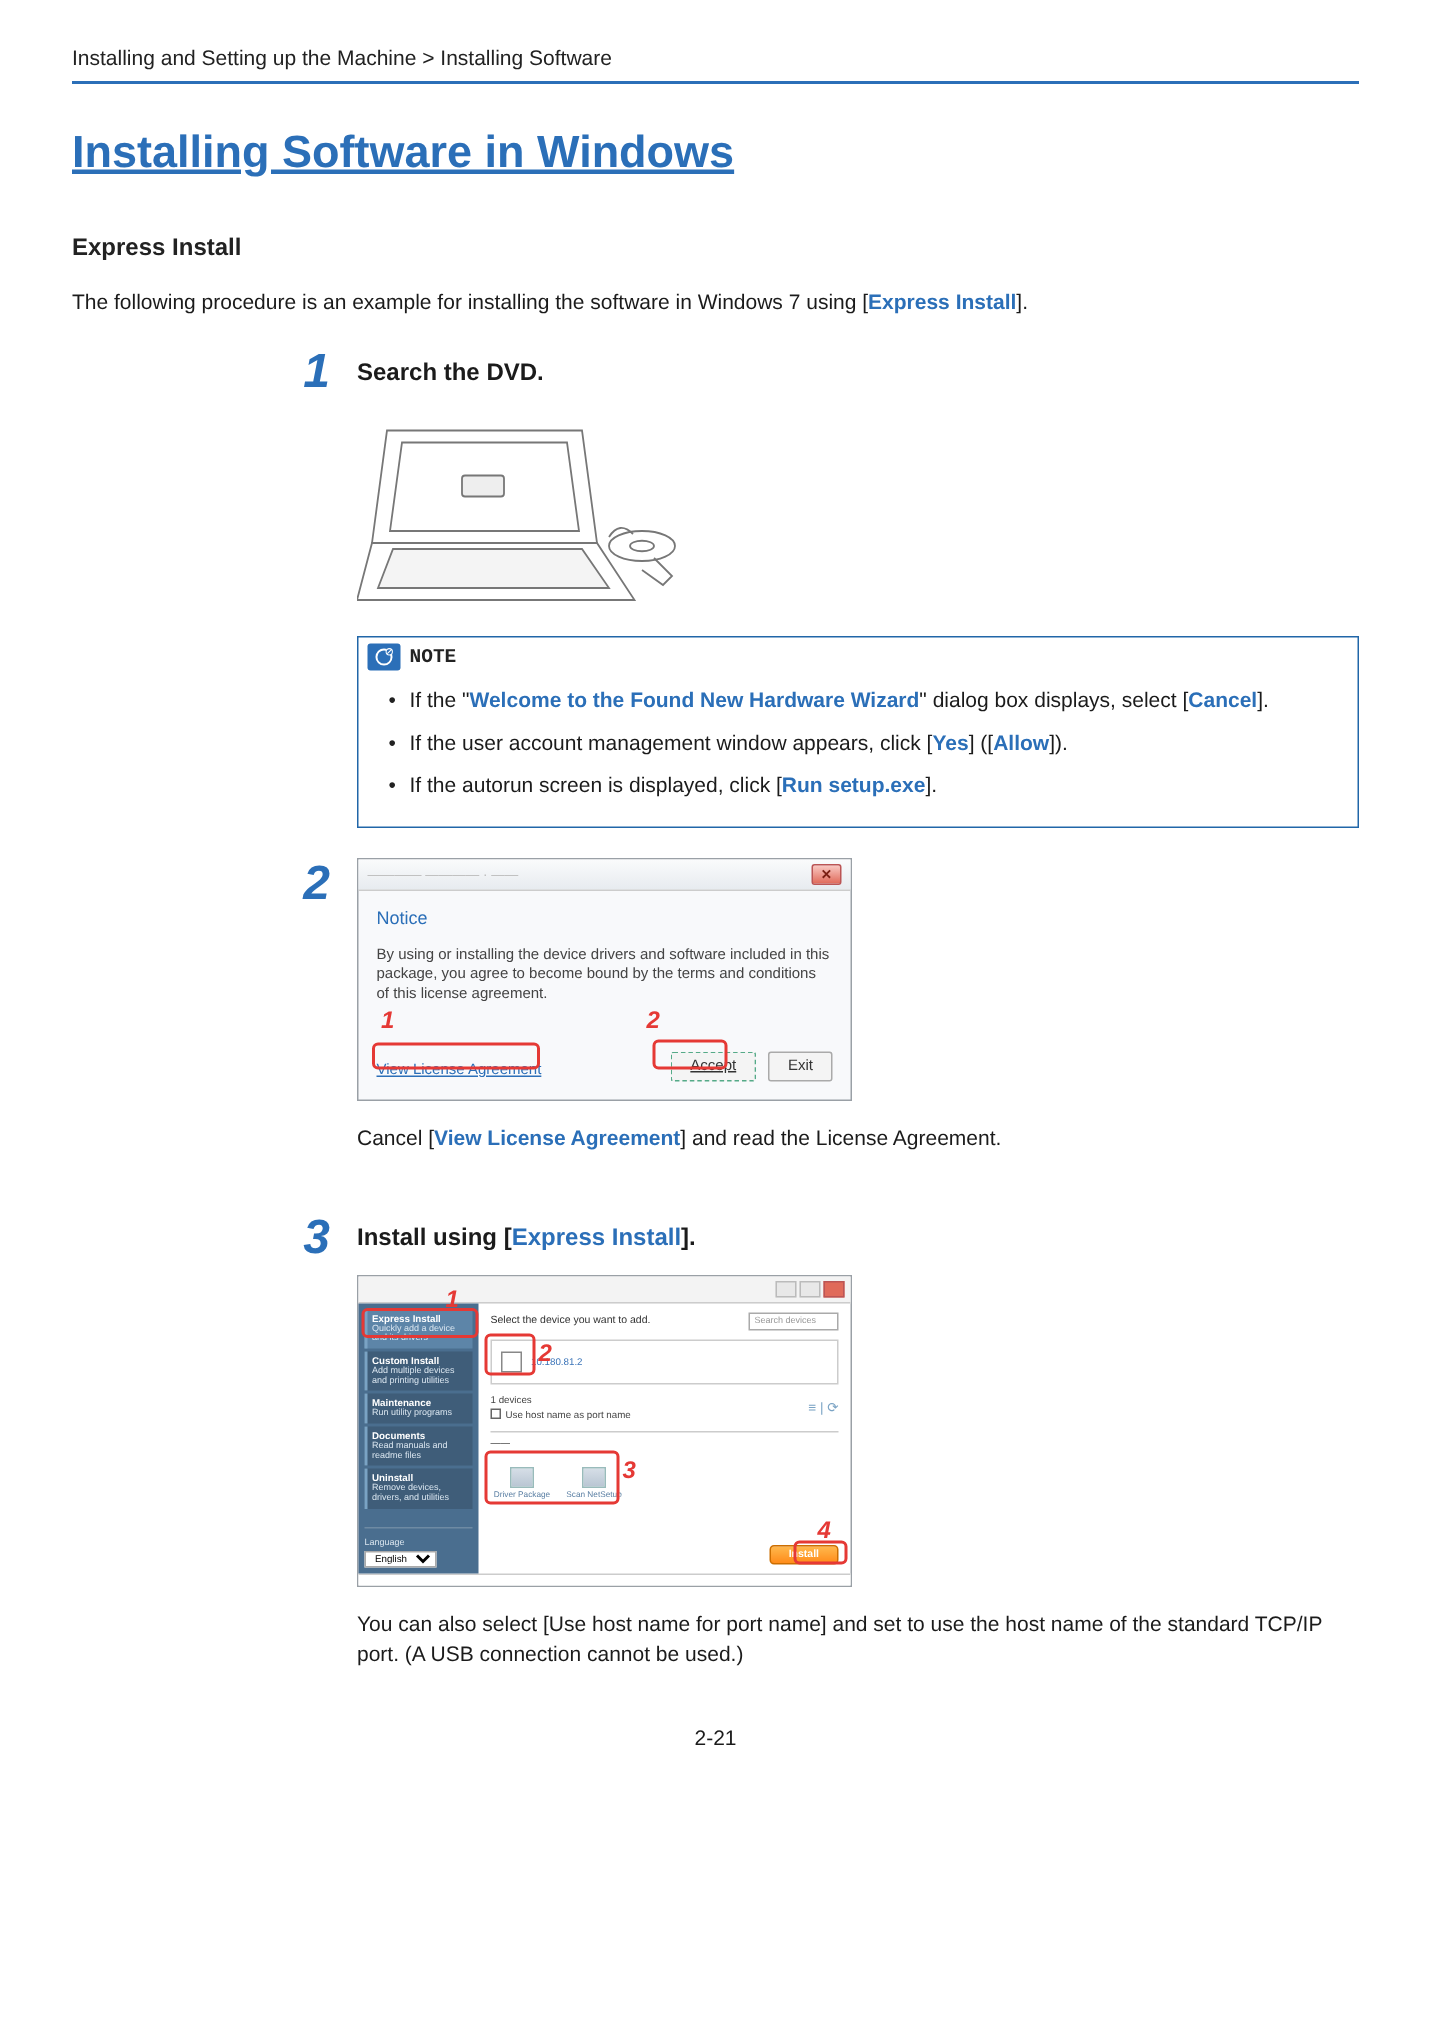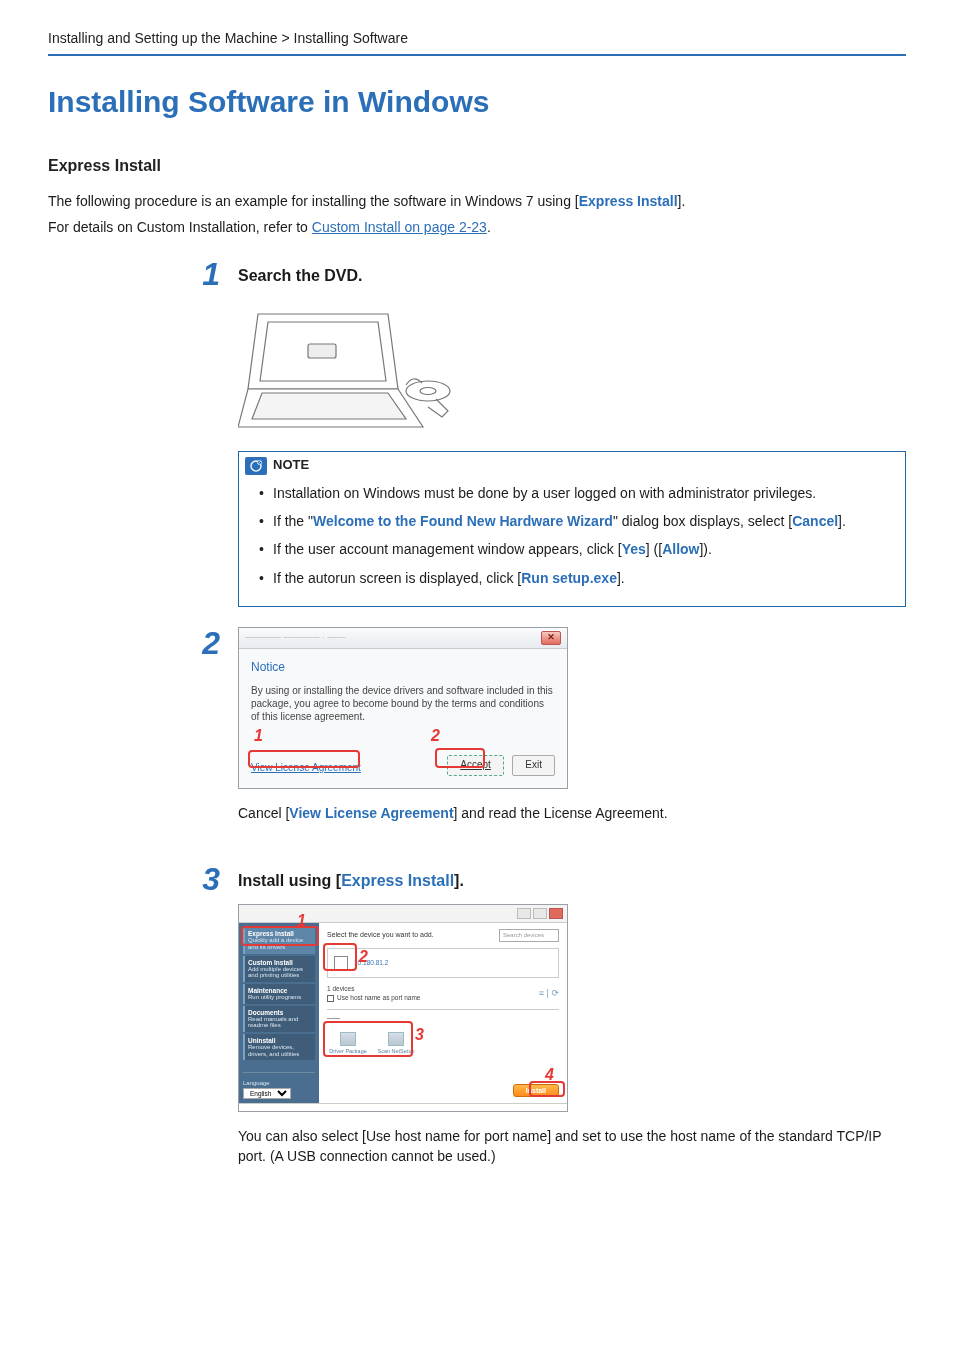--- a/index.html
+++ b/index.html
@@ -25,20 +25,21 @@
     height: 2px;
     background: #2b6fb8;
     border: none;
     margin: 0 0 24px 0;
   }
   h1.main-heading {
     font-size: 30px;
     font-weight: 800;
     color: #2b6fb8;
     margin: 0 0 30px 0;
+    text-decoration: underline;
   }
   h2.sub-heading {
     font-size: 16px;
     font-weight: 700;
     color: #222;
     margin: 0 0 14px 0;
   }
   p.body-text {
     font-size: 14px;
     color: #1b1b1b;
@@ -81,23 +82,24 @@
 
   
   .note-box {
     border: 1px solid #2166a8;
     padding: 0 0 10px 0;
     margin: 12px 0 0 0;
     background: #fff;
   }
   .note-header {
     display: flex;
-    align-items: flex-end;
+    align-items: flex-start;
     gap: 6px;
     padding: 4px 8px 4px 6px;
+    font-family: Liberation Mono, monospace;
   }
   .note-icon {
     width: 22px; height: 18px;
     background: #2b6fb8;
     display: inline-flex;
     align-items: center;
     justify-content: center;
     border-radius: 2px;
     position: relative;
   }
@@ -326,23 +328,20 @@
 
   <div class="breadcrumb">Installing and Setting up the Machine &gt; Installing Software</div>
   <hr class="hr-top">
 
   <h1 class="main-heading">Installing Software in Windows</h1>
 
   <h2 class="sub-heading">Express Install</h2>
 
   <p class="body-text">
     <span>The following procedure is an example for installing the software in Windows 7 using [</span><span class="bold-blue">Express Install</span><span>].</span>
-  </p>
-  <p class="body-text">
-    <span>For details on Custom Installation, refer to </span><a href="#" class="link">Custom Install on page 2-23</a><span>.</span>
   </p>
 
   <div class="step-row">
     <div class="step-num-cell">
       <span class="step-num">1</span>
     </div>
     <div class="step-body">
       <div class="step-title">Search the DVD.</div>
 
       <svg class="figure-svg" width="230" height="140" viewBox="0 0 230 140">
@@ -365,21 +364,20 @@
             <svg viewBox="0 0 16 16">
                 <circle cx="8" cy="8" r="6.5" fill="#fff"></circle>
                 <circle cx="8" cy="8" r="5" fill="#2b6fb8"></circle>
                 <circle cx="12" cy="4" r="2.4" fill="#2b6fb8" stroke="#fff" stroke-width="0.8"></circle>
                 <line x1="10.5" y1="5.5" x2="13.5" y2="2.5" stroke="#fff" stroke-width="0.8"></line>
               </svg>
           </span>
           <span class="note-label">NOTE</span>
         </div>
         <ul class="note-list">
-          <li>Installation on Windows must be done by a user logged on with administrator privileges.</li>
           <li>
             <span>If the "</span><span class="bold-blue">Welcome to the Found New Hardware Wizard</span><span>" dialog box displays, select [</span><span class="bold-blue">Cancel</span><span>].</span>
           </li>
           <li>
             <span>If the user account management window appears, click [</span><span class="bold-blue">Yes</span><span>] ([</span><span class="bold-blue">Allow</span><span>]).</span>
           </li>
           <li>
             <span>If the autorun screen is displayed, click [</span><span class="bold-blue">Run setup.exe</span><span>].</span>
           </li>
         </ul>
@@ -506,14 +504,15 @@
         <div class="red-circle-box" style="left:84px; top:116px; width:90px; height:36px;"></div>
         <span class="red-num" style="left:176px; top:118px;">3</span>
         <div class="red-circle-box" style="left:290px; top:176px; width:36px; height:16px;"></div>
         <span class="red-num" style="left:306px; top:158px;">4</span>
       </div>
 
       <p class="body-text" style="margin-top:14px">You can also select [Use host name for port name] and set to use the host name of the standard TCP/IP port. (A USB connection cannot be used.)</p>
     </div>
   </div>
 
+  <div class="page-num">2-21</div>
 
 </div>
 
 </body></html>

